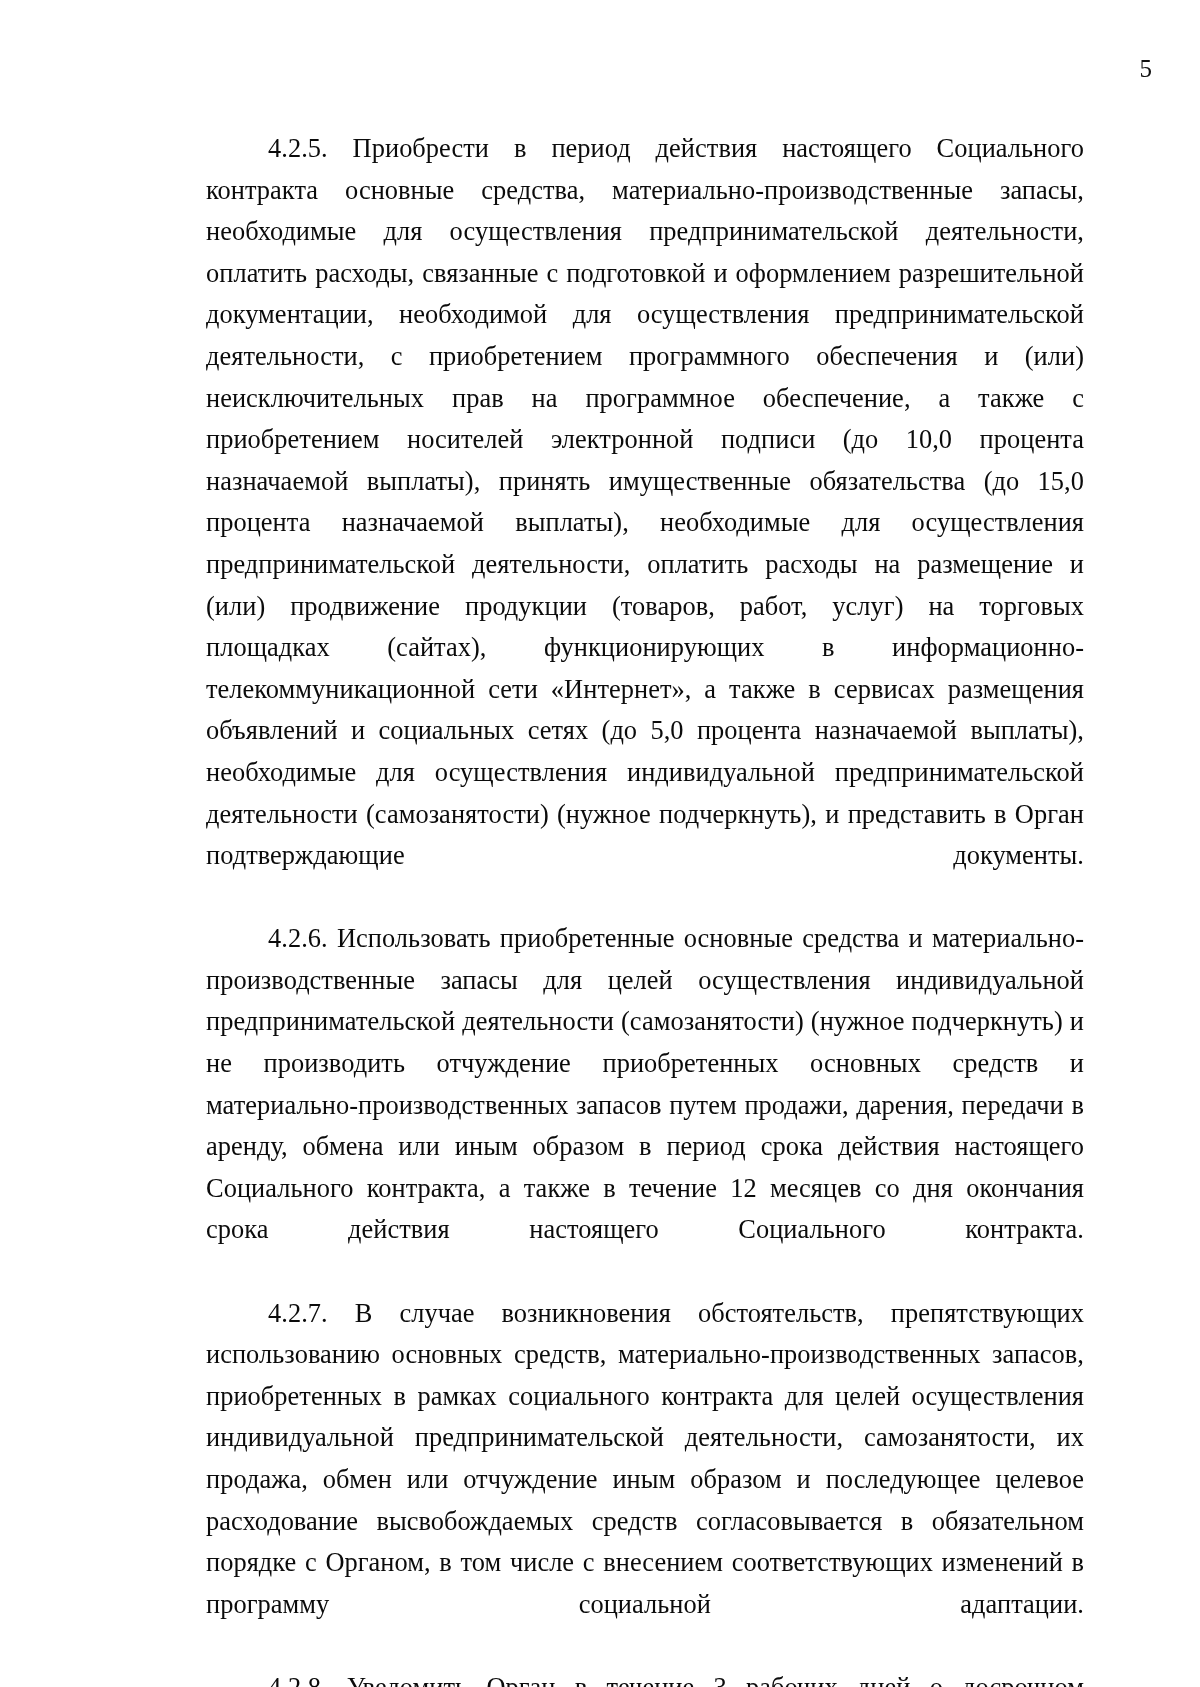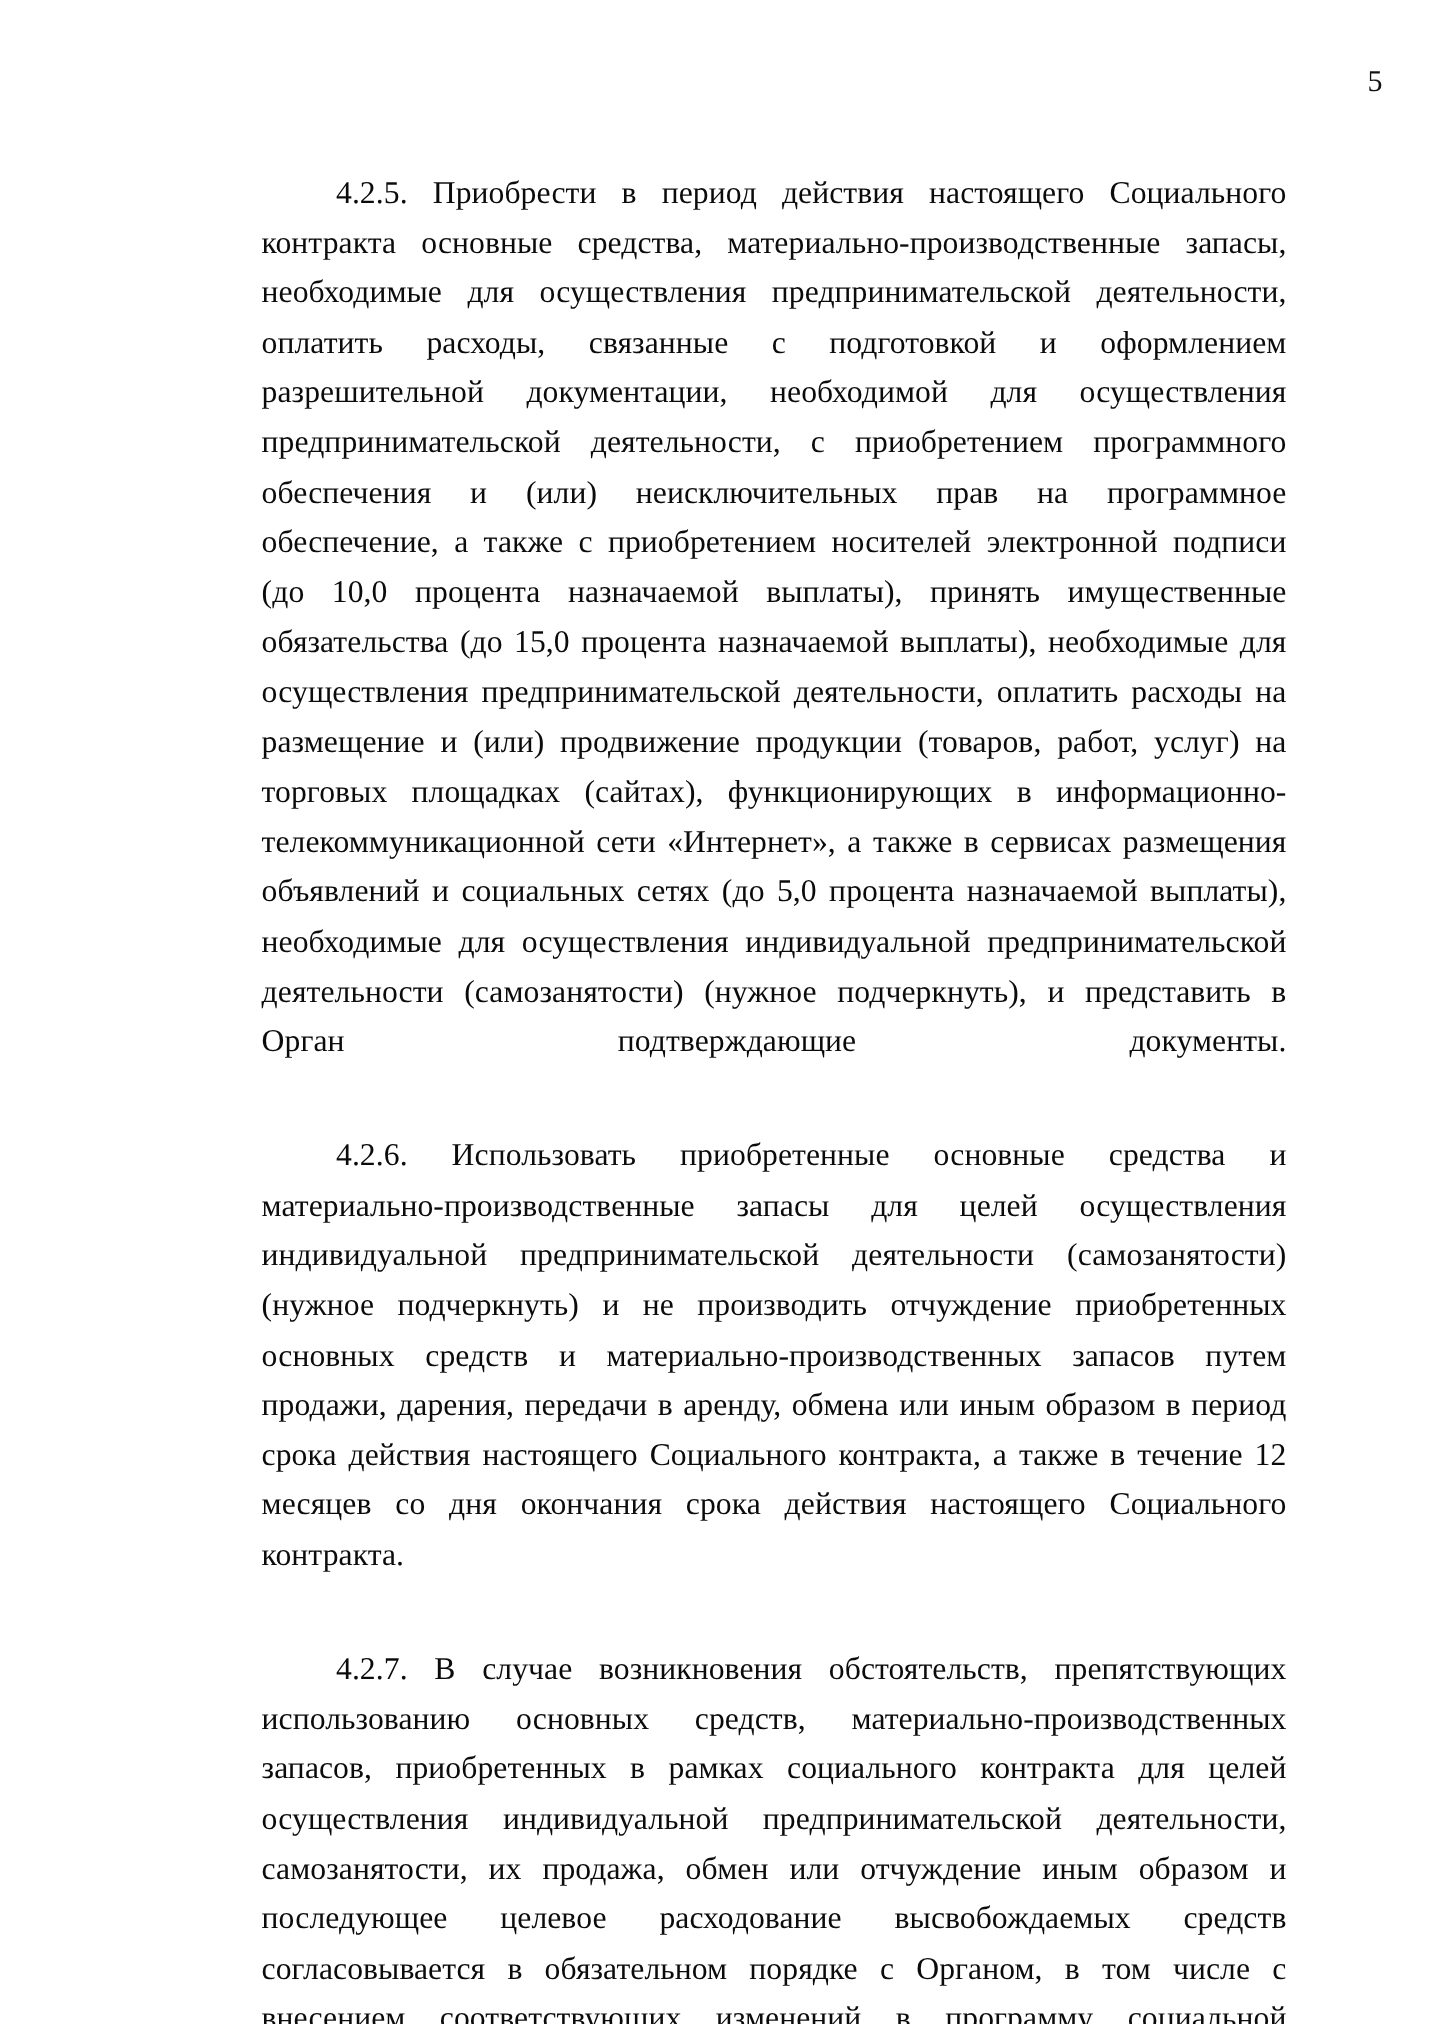--- a/index.html
+++ b/index.html
@@ -30,21 +30,21 @@
     line-height: 1;
     color: #121212;
   }
   .content {
     position: absolute;
     top: 128px;
     left: 206px;
     width: 878px;
   }
   .para {
-    margin: 12px;
+    margin: 0;
     text-align: justify;
     text-justify: inter-word;
     text-indent: 62px;
     font-size: 26.4px;
     line-height: 41.6px;
     letter-spacing: 0.05px;
     word-spacing: 0.2px;
     hyphens: none;
     -webkit-hyphens: none;
     color: #0b0b0b;

